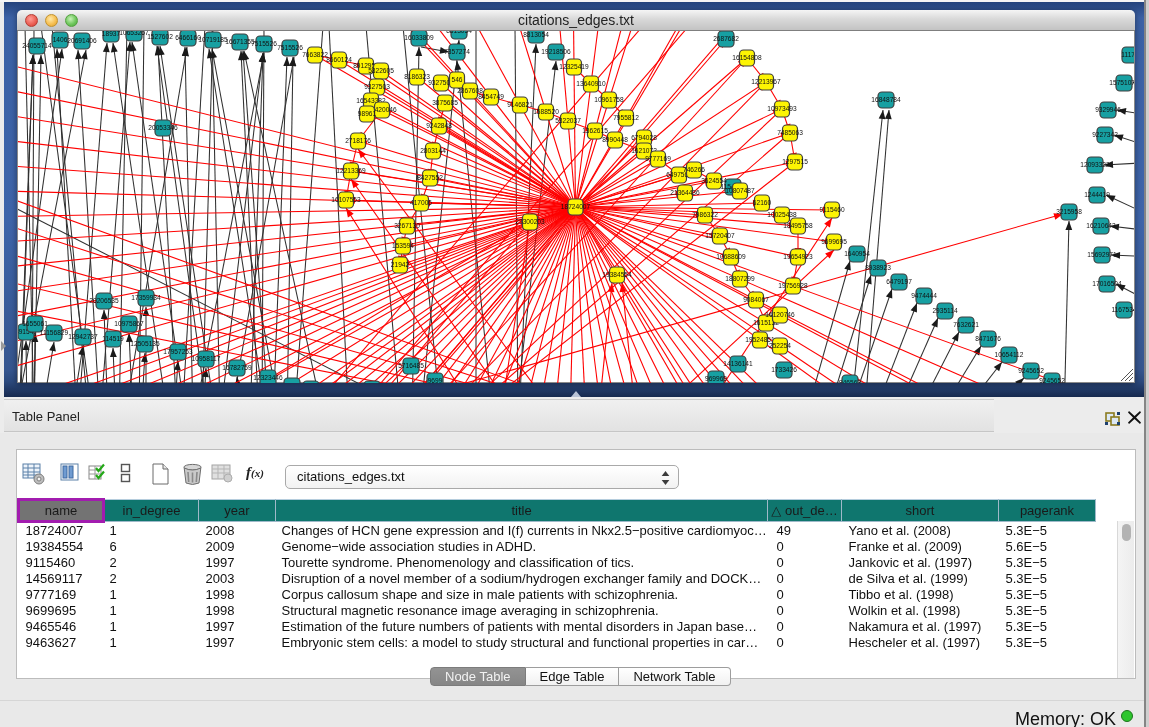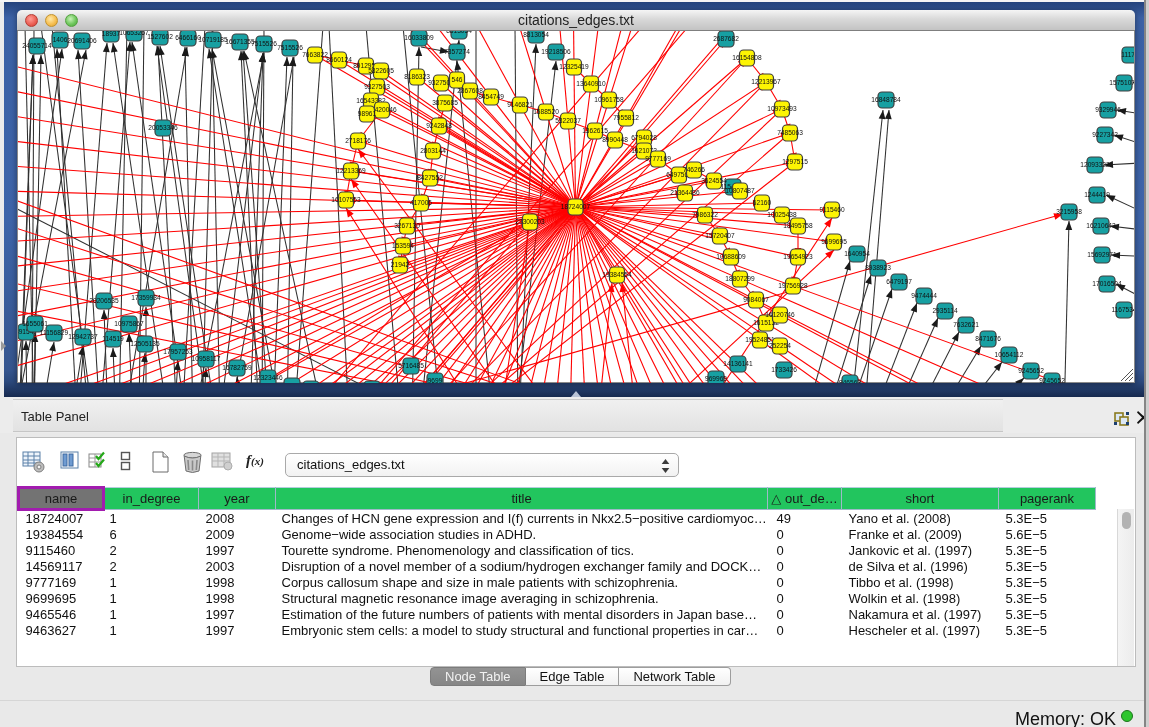--- a/index.html
+++ b/index.html
@@ -7,29 +7,29 @@
   background:linear-gradient(180deg,#24437c 0%,#3b61a5 4%,#3e65aa 55%,#36568f 93%,#2c4a7e 96%,#16294e 100%); }
 #win { position:absolute; left:17px; top:10px; width:1118px; height:373px; border-radius:5px 5px 0 0;
   box-shadow:0 1px 6px rgba(0,0,0,0.45); }
 #titlebar { position:absolute; left:0; top:0; width:100%; height:21px; border-radius:5px 5px 0 0;
   background:linear-gradient(180deg,#f5f5f5 0%,#d9d9d9 45%,#c3c3c3 100%); border-bottom:1px solid #7f7f7f; }
 #titlebar .t { text-align:center; font-size:14px; color:#232323; line-height:21px; }
 .tl { position:absolute; top:3.5px; width:13px; height:13px; border-radius:50%; }
 #canvas { position:absolute; left:0; top:21px; width:1118px; height:352px; background:#ffffff; border:1px solid #8a8a8a; border-top:none; }
 #rightstrip { position:absolute; left:1144px; top:0; width:5px; height:727px; background:#cfcfcf; border-left:2.5px solid #858585; z-index:50; }
 #topstrip { position:absolute; left:0; top:0; width:1149px; height:2px; background:#f5f5f5; }
-#tpheader { position:absolute; left:13px; top:399px; width:990px; height:33px;
+#tpheader { position:absolute; left:4px; top:399px; width:990px; height:33px;
   background:linear-gradient(180deg,#f0f0f0,#e2e2e2); border-top:1px solid #c9c9c9; border-bottom:1px solid #c6c6c6; }
 #tpheader .txt { position:absolute; left:8px; top:9px; font-size:13px; color:#222; }
 #tpbody { position:absolute; left:0; top:433px; width:1149px; height:294px; background:#e9e9e9; }
-#content { position:absolute; left:16px; top:4px; width:1120px; height:230px; background:#ffffff; border:1px solid #bcbcbc; }
+#content { position:absolute; left:16px; top:16px; width:1120px; height:230px; background:#ffffff; border:1px solid #bcbcbc; }
 #toolbar { position:absolute; left:0; top:0; width:100%; height:46px; background:#fff; }
 #combo { position:absolute; left:268px; top:15px; width:394px; height:24px; background:linear-gradient(180deg,#ffffff,#f2f2f2); border:1px solid #a9a9a9; border-radius:5px; font-size:13px; color:#111; line-height:22px; padding-left:11px; }
 table#tt { border-collapse:collapse; table-layout:fixed; width:1077px; position:absolute; left:0; top:48px; font-size:13px; }
-#tt th { background:#22c55e; border:1px solid #9fb9c9; border-top:1px solid #b5cddd; font-weight:normal; height:22px; font-size:13px; color:#1a1a1a; }
+#tt th { background:#0f766e; border:1px solid #9fb9c9; border-top:1px solid #b5cddd; font-weight:normal; height:22px; font-size:13px; color:#1a1a1a; }
 #tt th.first { background:#737373; border:3px solid #a21caf; }
 #tt td { height:16px; white-space:nowrap; overflow:hidden; color:#101010; padding:0; }
 #tt td.c1 { padding-left:7px; }
 #tt td.c2 { padding-left:6px; }
 #tt td.c3 { padding-left:7px; }
 #tt td.c4 { padding-left:6px; }
 #tt td.c5 { padding-left:9px; }
 #tt td.c6 { padding-left:7px; }
 #tt td.c7 { padding-left:7px; }
 #vscroll { position:absolute; right:1px; top:71px; width:17px; height:157px; background:linear-gradient(90deg,#f4f4f4,#ececec); border-left:1px solid #d8d8d8; }
@@ -1160,21 +1160,21 @@
               <td class="c5">0</td>
               <td class="c6">Jankovic et al. (1997)</td>
               <td class="c7">5.3E−5</td>
             </tr>
 <tr>
               <td class="c1">14569117</td>
               <td class="c2">2</td>
               <td class="c3">2003</td>
               <td class="c4">Disruption of a novel member of a sodium/hydrogen exchanger family and DOCK…</td>
               <td class="c5">0</td>
-              <td class="c6">de Silva et al. (1996)</td>
+              <td class="c6">de Silva et al. (1999)</td>
               <td class="c7">5.3E−5</td>
             </tr>
 <tr>
               <td class="c1">9777169</td>
               <td class="c2">1</td>
               <td class="c3">1998</td>
               <td class="c4">Corpus callosum shape and size in male patients with schizophrenia.</td>
               <td class="c5">0</td>
               <td class="c6">Tibbo et al. (1998)</td>
               <td class="c7">5.3E−5</td>

